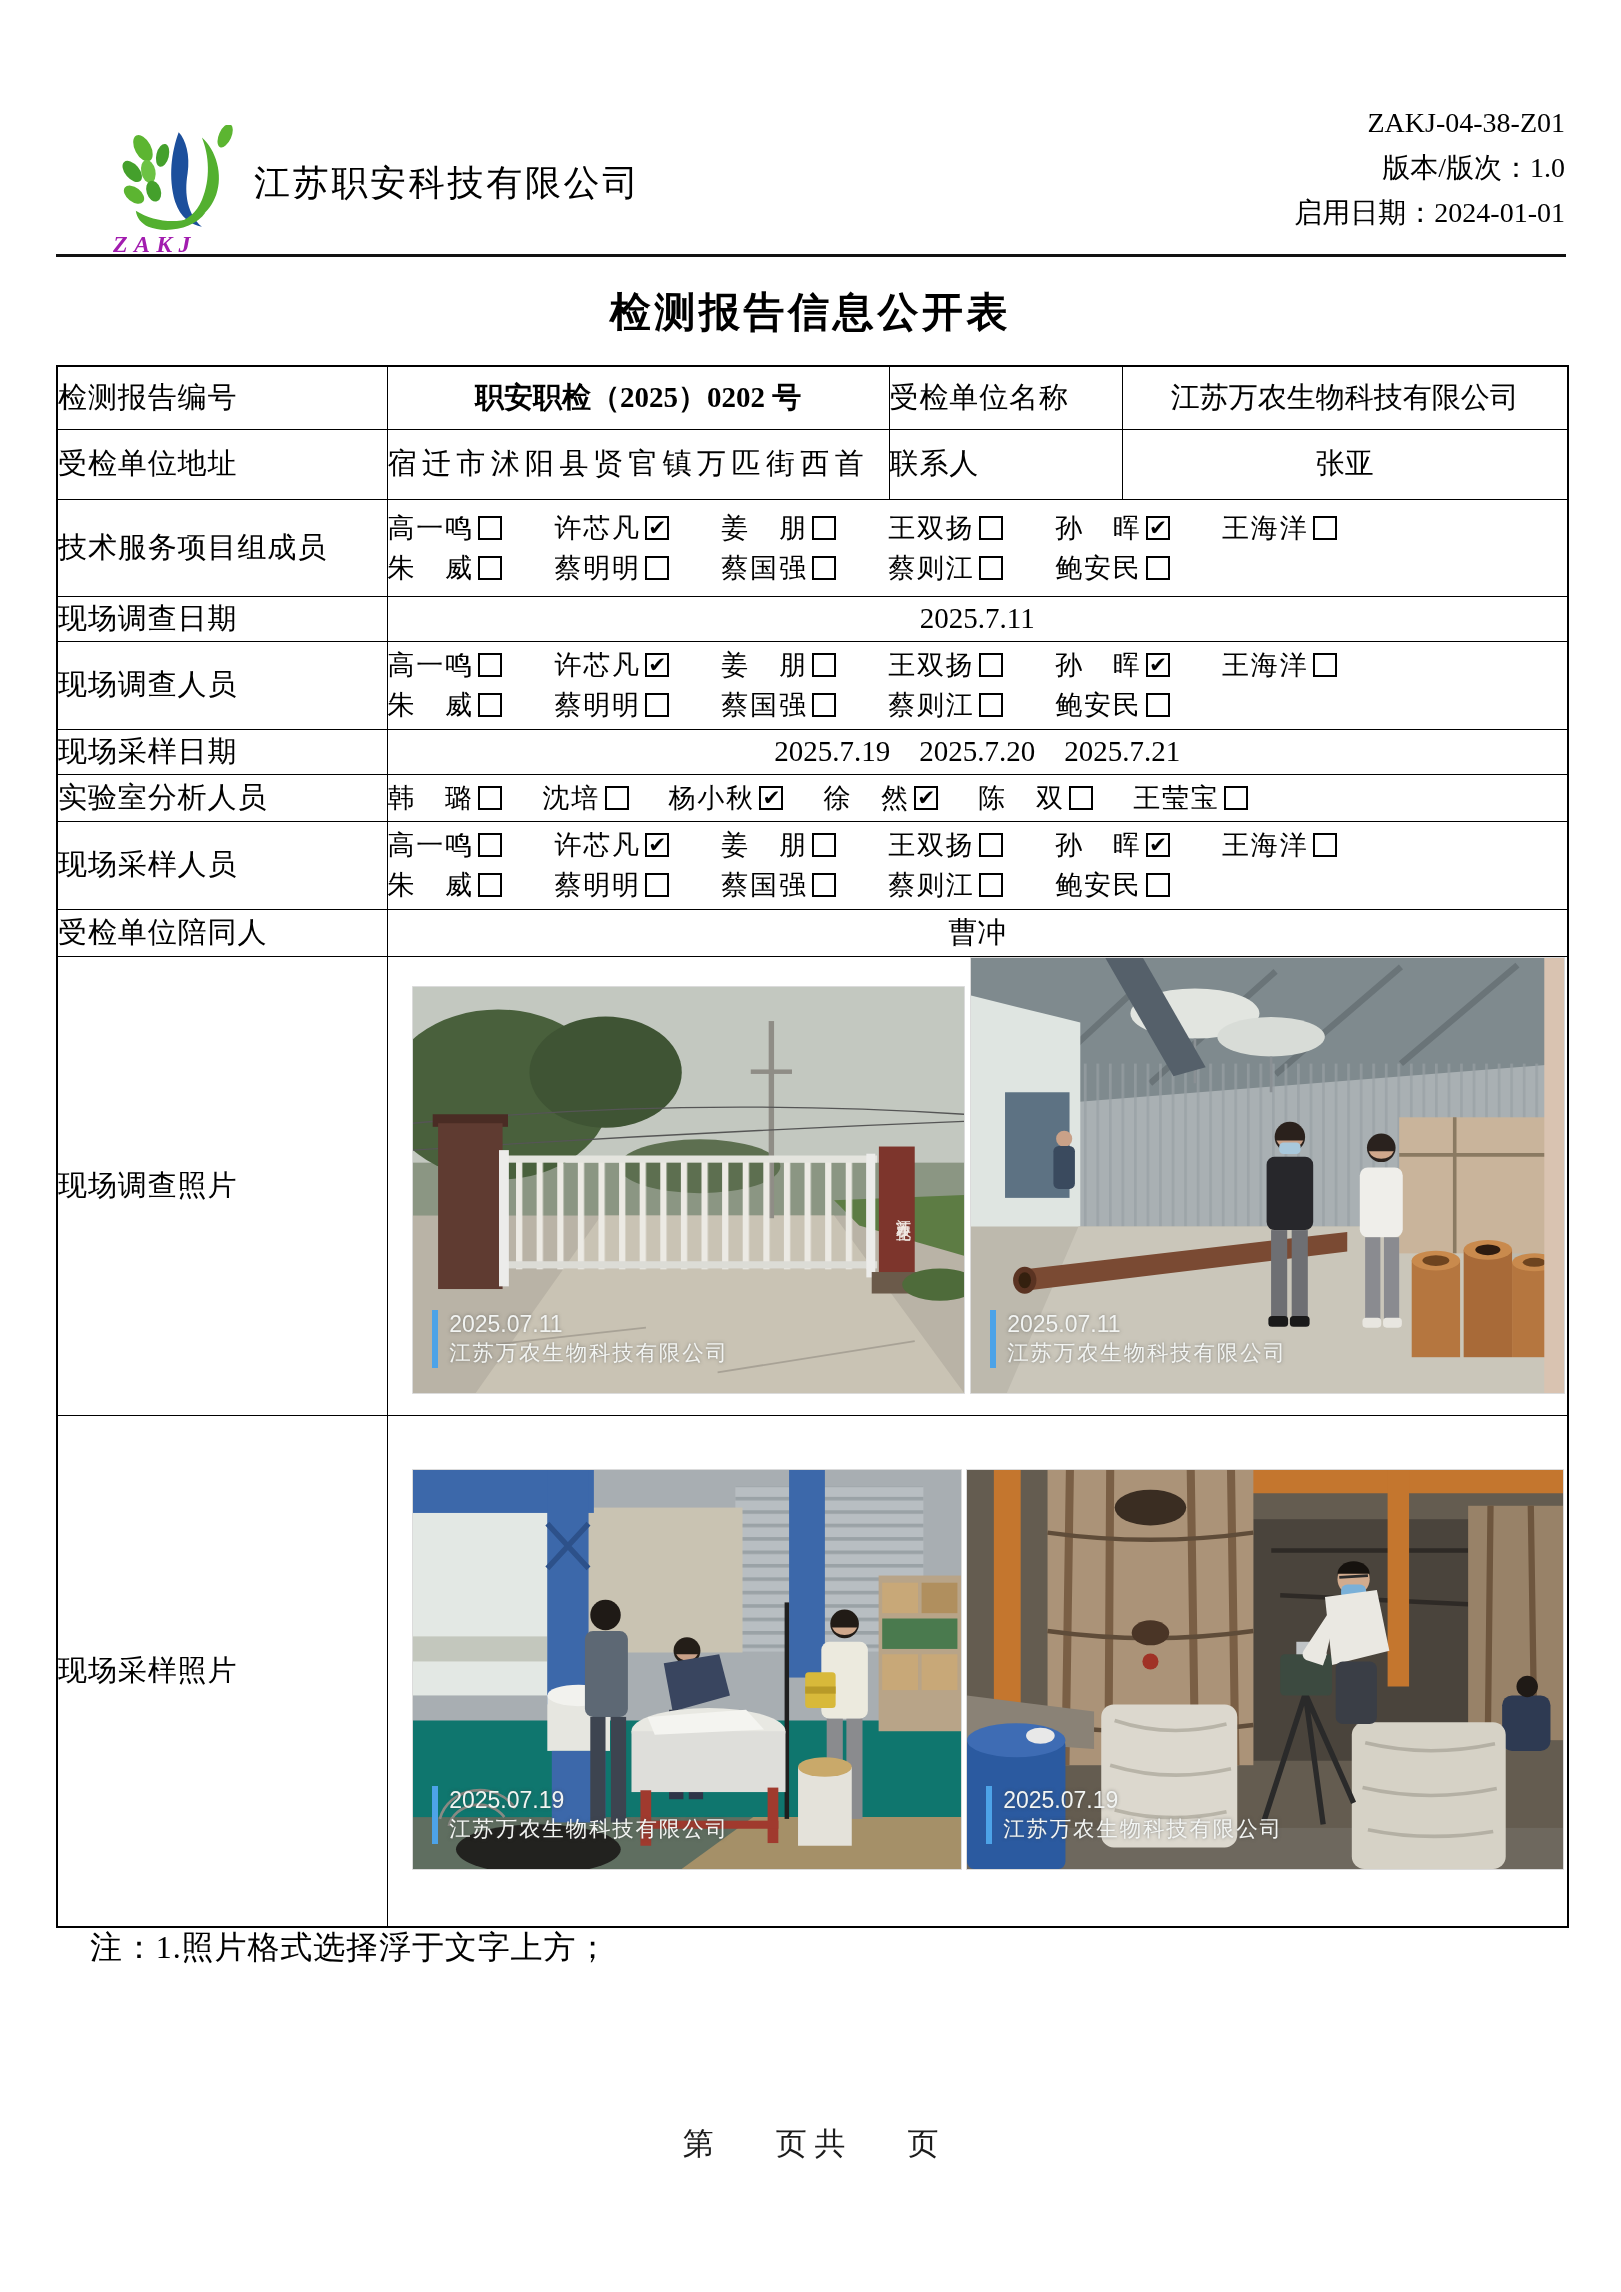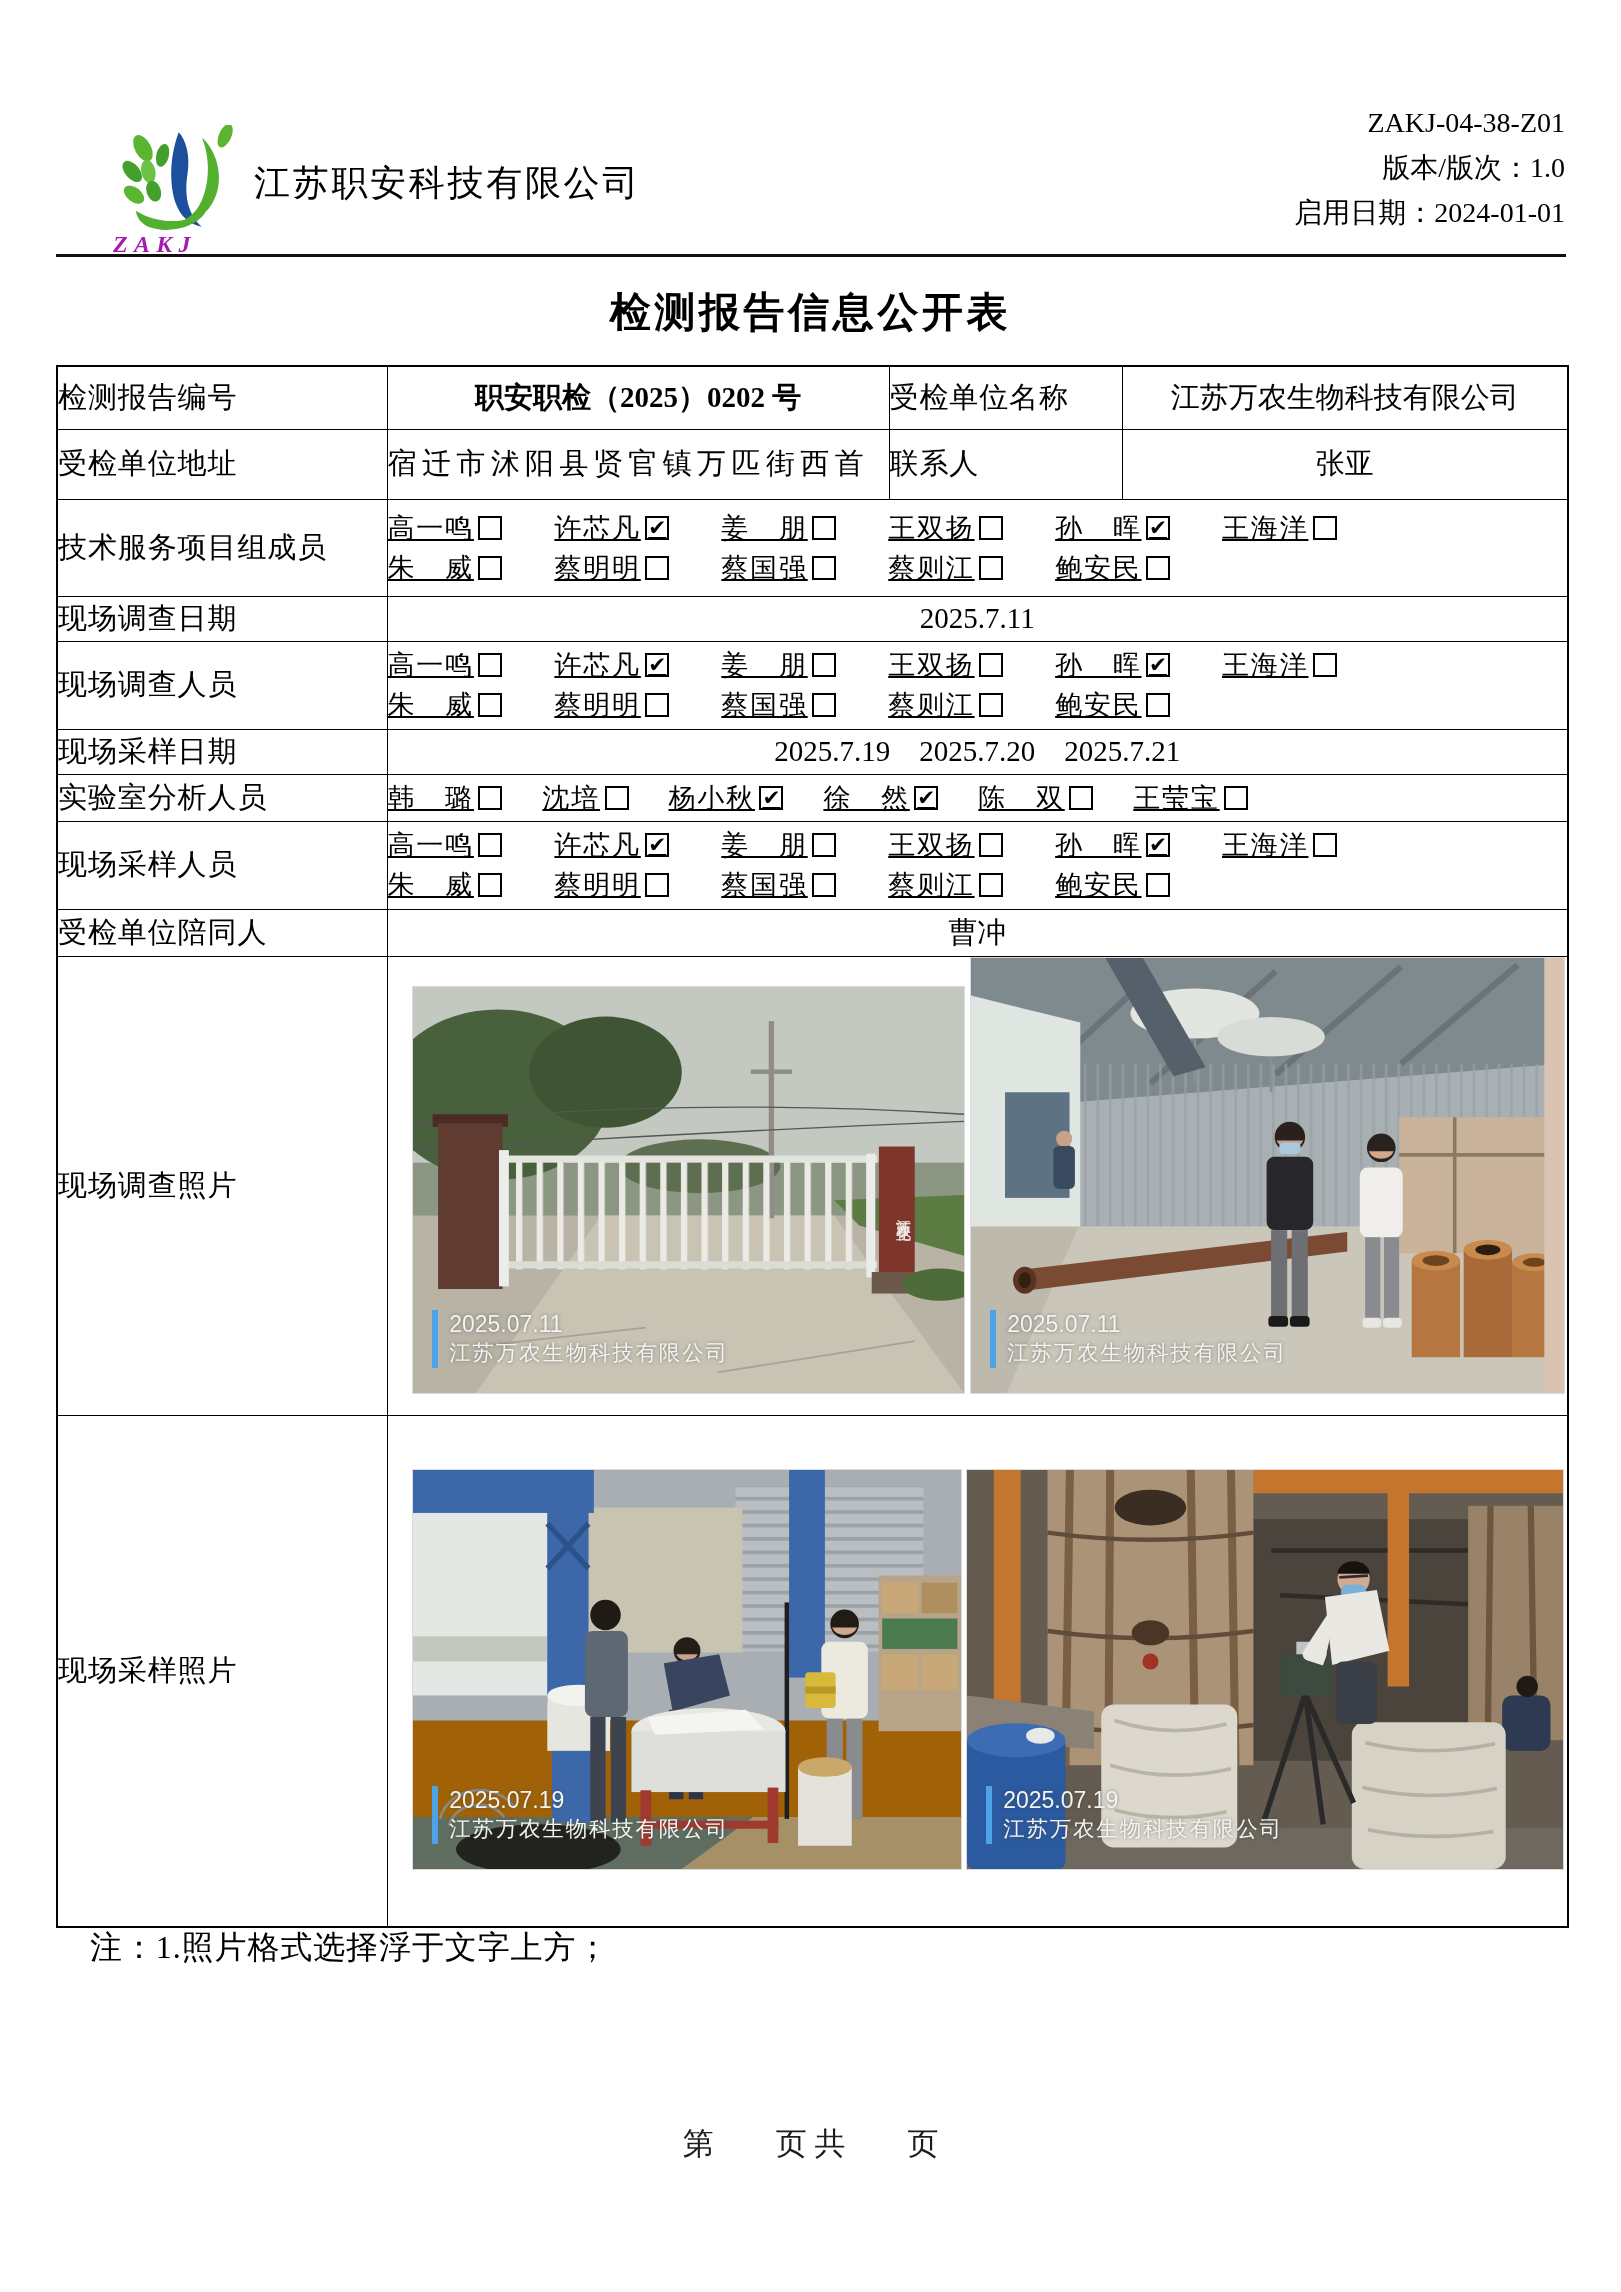--- a/index.html
+++ b/index.html
@@ -21,31 +21,31 @@
   table.form{position:absolute;left:56px;top:365px;width:1510px;border-collapse:collapse;
     table-layout:fixed;border:2.7px solid #000;}
   table.form td{border:1.8px solid #000;font-size:29px;padding:0;vertical-align:middle;}
   td.lbl{letter-spacing:0.9px;}
   td.ctr{text-align:center;}
   td.addr{padding-left:14.3px;letter-spacing:5.4px;}
   .bold{font-weight:bold;}
   .pre{white-space:pre;}
   
   .opt-wrap{padding:5.4px 0 5.4px 14.3px;}
-  .opt-line{display:flex;margin:4px 0;text-decoration:underline;}
+  .opt-line{display:flex;margin:4px 0;}
   .opt-line.g58 .opt{margin-right:52px;}
   .opt-line.g45 .opt{margin-right:40px;}
   .opt{display:flex;align-items:center;white-space:pre;}
   .opt-name{font-size:27px;letter-spacing:1.8px;}
   .cb{display:inline-block;box-sizing:border-box;width:24px;height:24px;border:2.7px solid #000;
     margin-left:4.5px;line-height:19px;text-align:center;font-size:21.5px;font-weight:bold;
     font-family:"DejaVu Sans",sans-serif;}
   
   td.photocell{position:relative;}
-  .photo{position:absolute;overflow:hidden;background:#a16207;box-shadow:0 0 0 0.9px #d8d8d8;}
+  .photo{position:absolute;overflow:hidden;background:#0f766e;box-shadow:0 0 0 0.9px #d8d8d8;}
   .photo svg{display:block;width:100%;height:100%;}
   .wm{position:absolute;left:19.7px;bottom:25px;display:flex;align-items:stretch;}
   .wm-bar{width:6.3px;background:#4da3e8;margin-right:10.7px;}
   .wm-lines{color:#f2f4f2;text-shadow:0 0 3.6px rgba(60,60,60,.55);
     font-family:"Liberation Sans","DejaVu Sans",sans-serif;}
   .wm-date{font-size:23px;line-height:29px;}
   .wm-co{font-size:21.5px;line-height:29px;letter-spacing:1.8px;}
   .gate-sign-text{position:absolute;left:468px;top:163px;width:32px;height:125px;
     color:#f0e8e2;font-size:15px;line-height:19.7px;writing-mode:vertical-rl;text-orientation:upright;
     letter-spacing:1.8px;text-align:center;}

